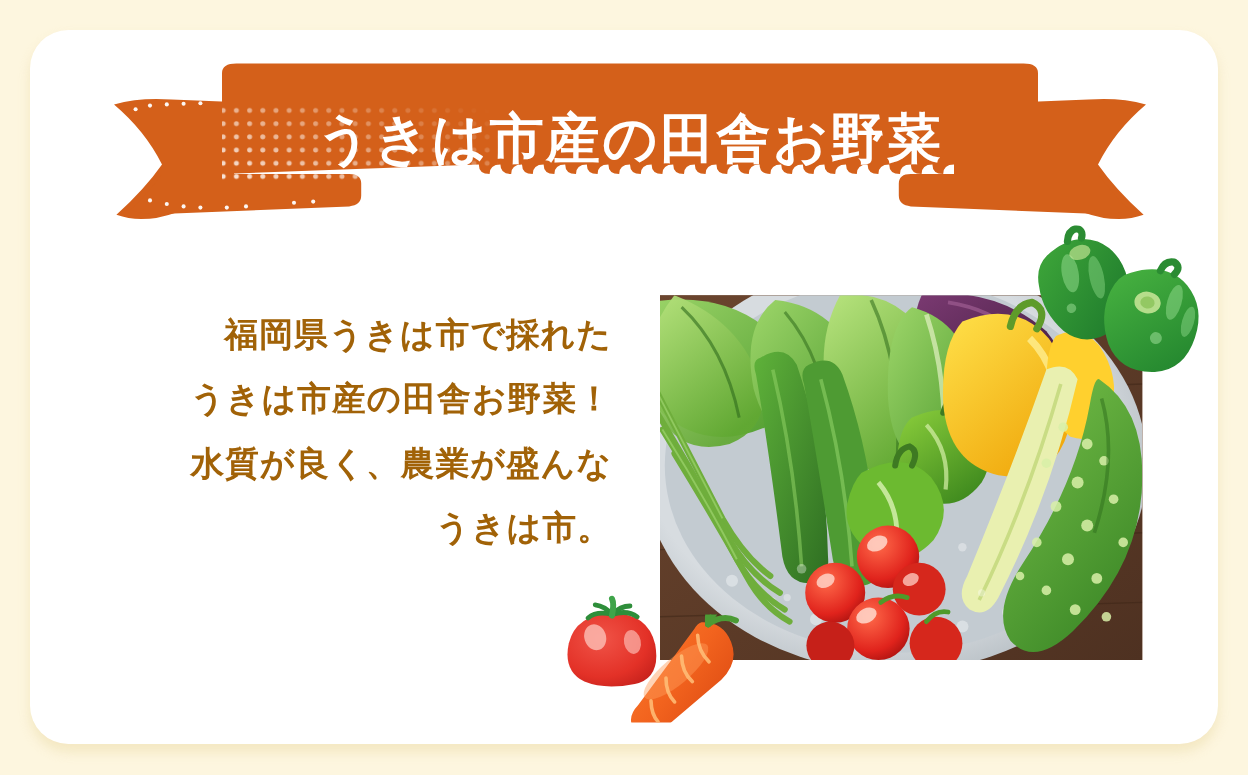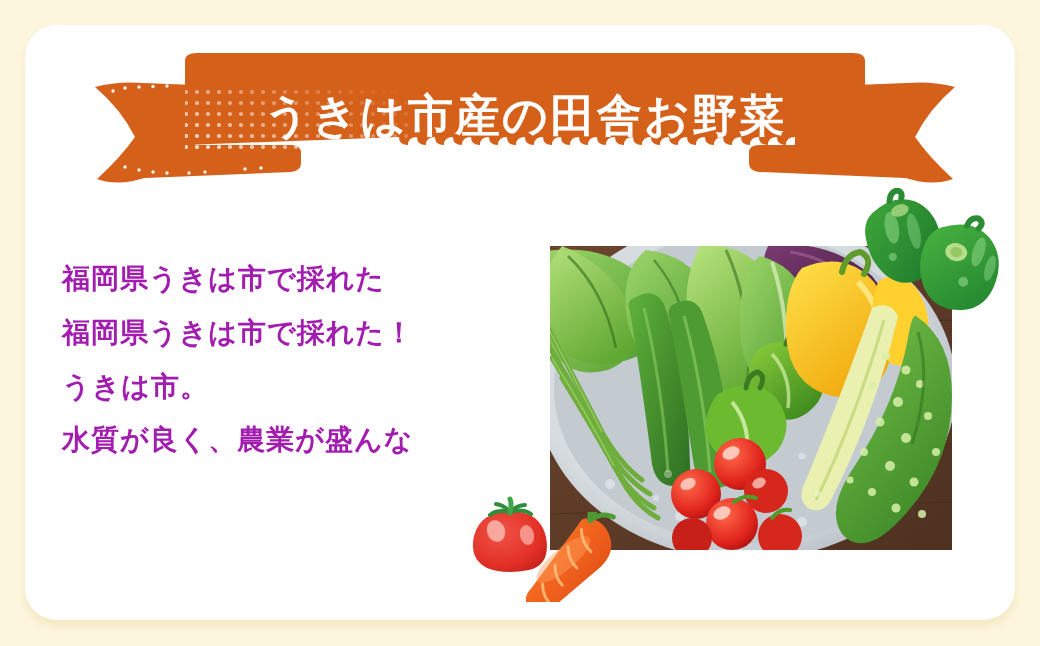--- a/index.html
+++ b/index.html
@@ -61,22 +61,22 @@
     white-space: nowrap;
     line-height: 1;
   }
 
   
   .desc {
     position: absolute;
     left: 62px;
     top: 252px;
     width: 448px;
-    text-align: left;
-    color: #a21caf;
+    text-align: right;
+    color: #a16207;
     font-family: "DejaVu Sans", sans-serif;
     font-size: 28px;
     font-weight: 600;
     line-height: 1.92;
     letter-spacing: 1px;
   }
   .desc .ln { display: block; white-space: nowrap; }
 
   
   .photo {
@@ -165,23 +165,23 @@
           <circle cx="110" cy="127" r="1.7"></circle>
         <circle cx="150" cy="124" r="1.7"></circle>
           <circle cx="166" cy="123" r="1.7"></circle>
       </g>
     </svg>
     <div class="banner-title">うきは市産の田舎お野菜</div>
   </div>
 
   <div class="desc">
     <span class="ln">福岡県うきは市で採れた</span>
-    <span class="ln">福岡県うきは市で採れた！</span>
+    <span class="ln">うきは市産の田舎お野菜！</span>
+    <span class="ln">水質が良く、農業が盛んな</span>
     <span class="ln">うきは市。</span>
-    <span class="ln">水質が良く、農業が盛んな</span>
   </div>
 
   <div class="photo">
     <svg width="402" height="304" viewBox="0 0 402 304" xmlns="http://www.w3.org/2000/svg">
       <defs>
         <linearGradient id="wood" x1="0" y1="0" x2="1" y2="1">
           <stop offset="0%" stop-color="#6B452E"></stop>
             <stop offset="100%" stop-color="#4E3121"></stop>
         </linearGradient>
         <radialGradient id="bowl" cx="0.45" cy="0.45" r="0.75">

